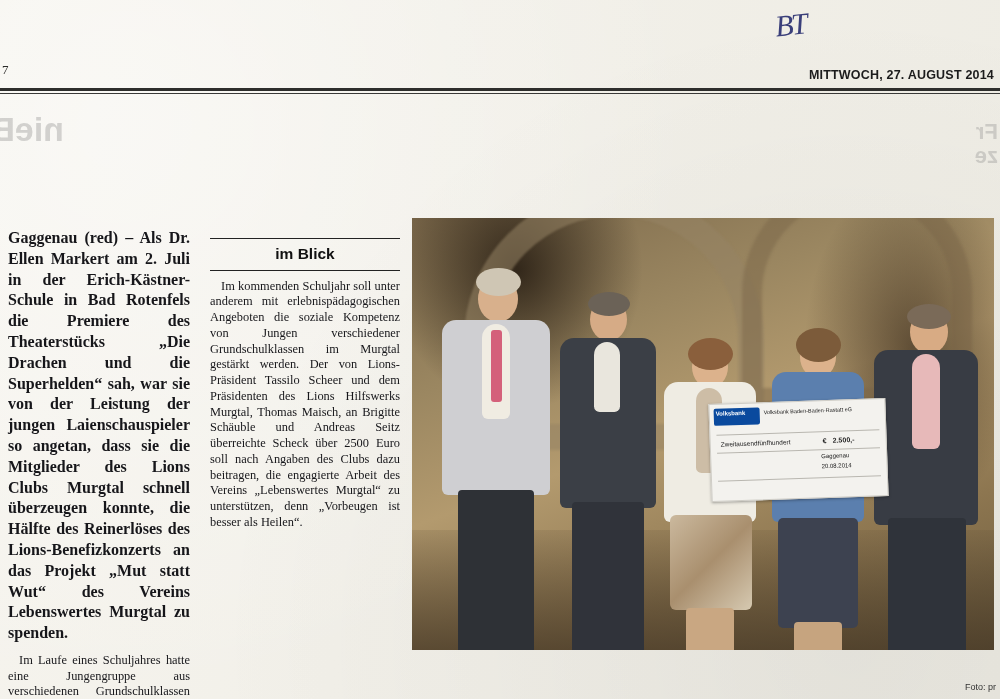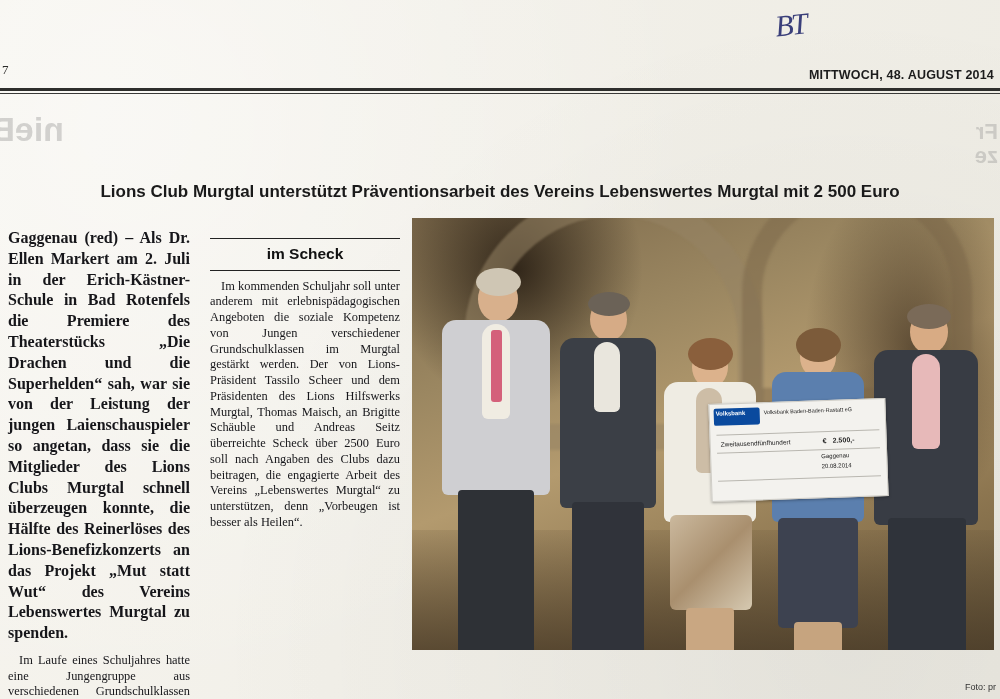--- a/index.html
+++ b/index.html
@@ -306,35 +306,34 @@
 
 <div class="page">
   <div class="scan-tint"></div>
 
   <div class="bleed">nieBer</div>
   <div class="bleed-right">Fr<br>ze</div>
 
   <div class="handwriting">BT</div>
 
   <div class="folio">7</div>
-  <div class="masthead-date">MITTWOCH, 48. AUGUST 2014</div>
+  <div class="masthead-date">MITTWOCH, 27. AUGUST 2014</div>
   <div class="rule-top"></div>
   <div class="rule-top2"></div>
 
-  <div class="subhead">Lions Club Murgtal unterstützt Präventionsarbeit des Vereins Lebenswertes Murgtal mit 2 500 Euro</div>
 
   <div class="col col1">
     <p class="lead lead-bold">Gaggenau (red) – Als Dr. Ellen Markert am 2. Juli in der Erich-Kästner-Schule in Bad Rotenfels die Premiere des Theaterstücks „Die Drachen und die Superhelden“ sah, war sie von der Leistung der jungen Laienschauspieler so angetan, dass sie die Mitglieder des Lions Clubs Murgtal schnell überzeugen konnte, die Hälfte des Reinerlöses des Lions-Benefizkonzerts an das Projekt „Mut statt Wut“ des Vereins Lebenswertes Murgtal zu spenden.</p>
     <div class="spacer"></div>
     <p>Im Laufe eines Schuljahres hatte eine Jungengruppe aus verschiedenen Grundschulklassen des Murgtals unter der Regie von Christine Theberath das Theaterstück nicht nur ausgedacht und einstudiert, sondern auch die Kulissen angefertigt. Nach der Premiere wurde das Stück noch an drei weiteren Schulen des Murgtals mit großem Erfolg aufgeführt. Ziel des gewaltpräventiven Projekts „Mut statt Wut“ ist es,</p>
   </div>
 
   <div class="col col2">
     <div class="section-rule"></div>
-    <div class="section-head">im Scheck</div>
+    <div class="section-head">im Blick</div>
     <div class="section-rule-bottom"></div>
     <p>Im kommenden Schuljahr soll unter anderem mit erlebnispädagogischen Angeboten die soziale Kompetenz von Jungen verschiedener Grundschulklassen im Murgtal gestärkt werden. Der von Lions-Präsident Tassilo Scheer und dem Präsidenten des Lions Hilfswerks Murgtal, Thomas Maisch, an Brigitte Schäuble und Andreas Seitz überreichte Scheck über 2500 Euro soll nach Angaben des Clubs dazu beitragen, die engagierte Arbeit des Vereins „Lebenswertes Murgtal“ zu unterstützen, denn „Vorbeugen ist besser als Heilen“.</p>
   </div>
 
   <div class="photo-wrap">
     <div class="photo">
       <div class="arch"></div>
       <div class="arch2"></div>
       <div class="ground"></div>
 

